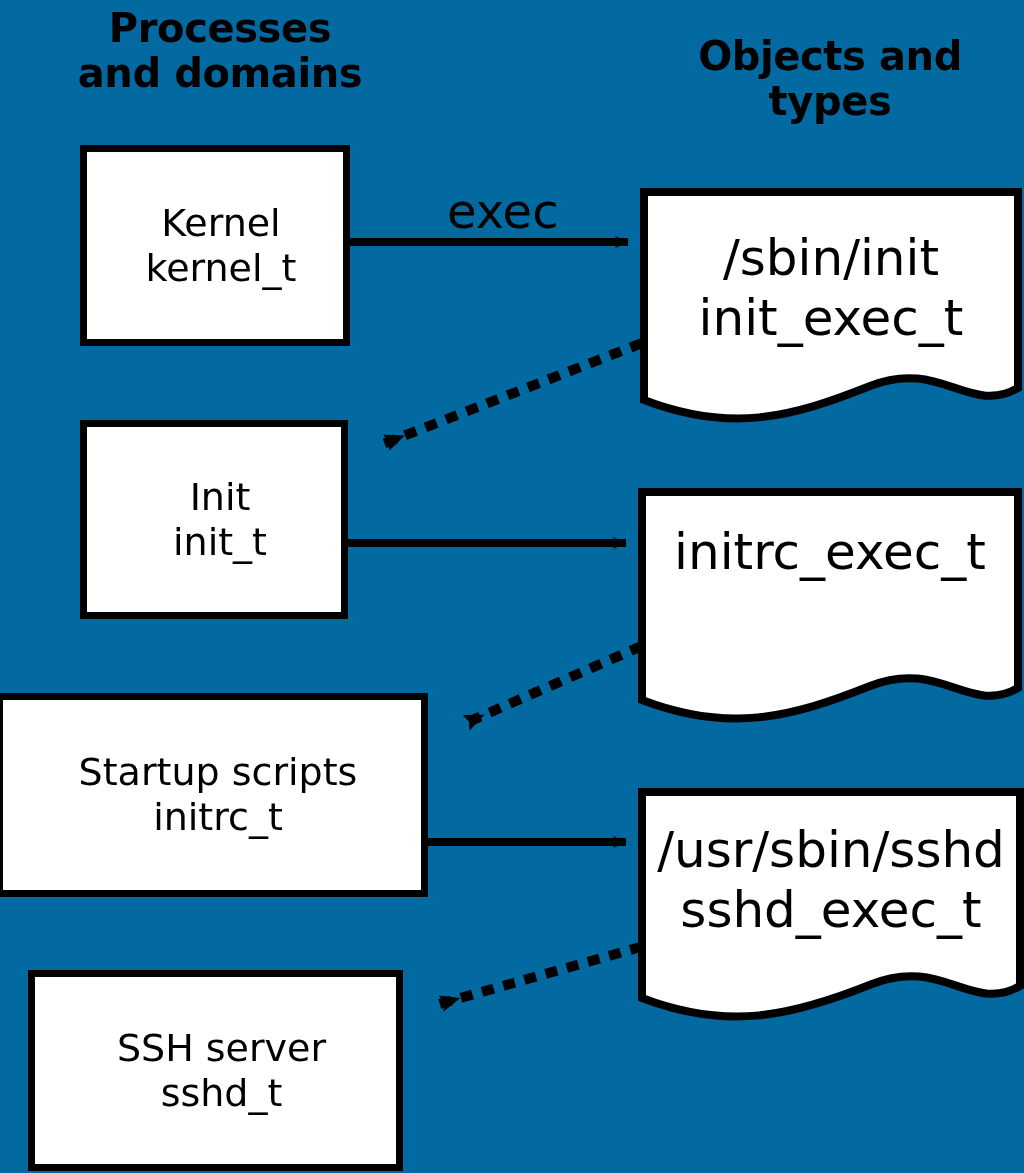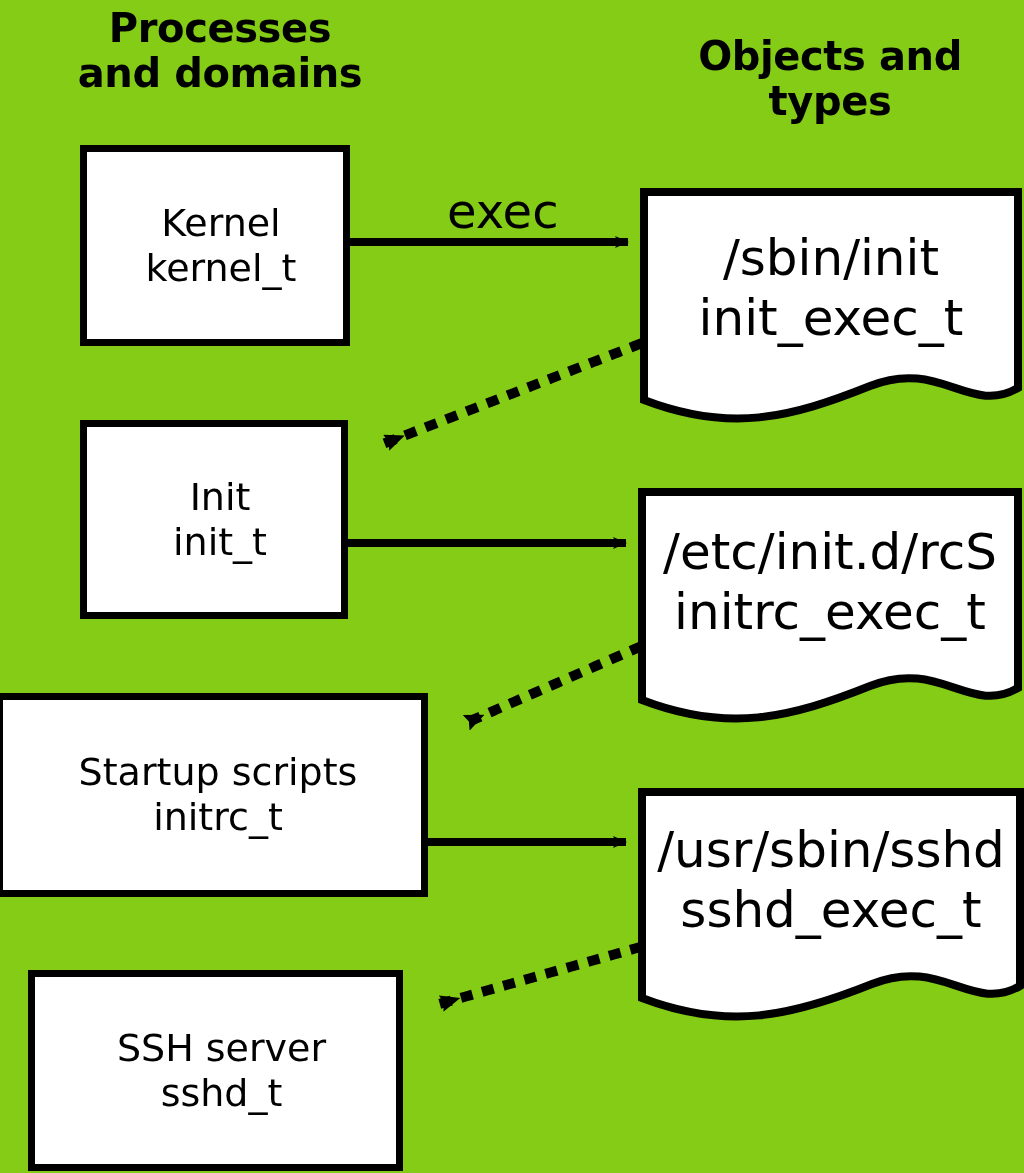--- a/index.html
+++ b/index.html
@@ -4,21 +4,21 @@
 <style>
   html, body {
     margin: 0;
     padding: 0;
     background: #ffffff;
   }
   #canvas {
     position: relative;
     width: 1024px;
     height: 1173px;
-    background: #84cc16;
+    background: #0369a1;
     overflow: hidden;
     font-family: "DejaVu Sans", "Liberation Sans", sans-serif;
   }
   .col-header {
     position: absolute;
     font-weight: bold;
     font-size: 40px;
     line-height: 1.12;
     text-align: center;
     color: #000000;
@@ -152,21 +152,20 @@
       <span class="line1">/sbin/init</span>
       <span class="line2">init_exec_t</span>
     </div>
   </div>
 
   <div class="doc-shape" style="left:638px; top:488px; width:384px; height:245px;">
     <svg width="384" height="245" viewBox="0 0 384 245">
       <path d="M4,4 L380,4 L380,200 C332,228 302,170 232,198 C152,230 90,245 4,212 Z" fill="#ffffff" stroke="#000000" stroke-width="8" stroke-linejoin="miter"></path>
     </svg>
     <div class="doc-text" style="top:34px;">
-      <span class="line1">/etc/init.d/rcS</span>
       <span class="line2">initrc_exec_t</span>
     </div>
   </div>
 
   <div class="doc-shape" style="left:638px; top:788px; width:386px; height:243px;">
     <svg width="386" height="243" viewBox="0 0 386 243">
       <path d="M4,4 L382,4 L382,198 C334,226 304,168 234,196 C154,228 90,243 4,210 Z" fill="#ffffff" stroke="#000000" stroke-width="8" stroke-linejoin="miter"></path>
     </svg>
     <div class="doc-text" style="top:32px;">
       <span class="line1">/usr/sbin/sshd</span>

